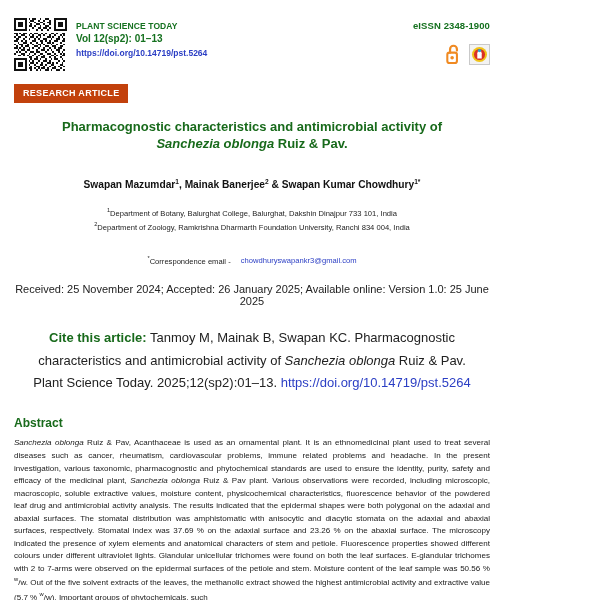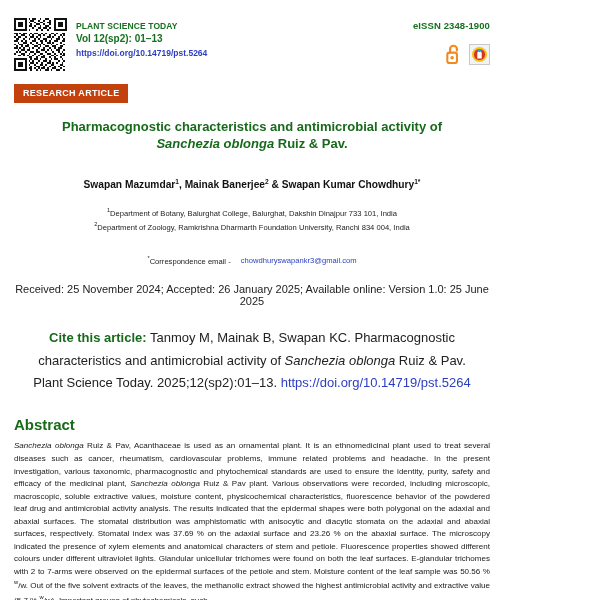--- a/index.html
+++ b/index.html
@@ -167,21 +167,21 @@
   .cite-italic { font-style: italic; }
   .cite-doi {
     color: #2b3ec4;
     text-decoration: none;
   }
 
   
   .abstract-heading {
     color: #186a1b;
     font-weight: bold;
-    font-size: 15px;
+    font-size: 12px;
     margin-top: 22px;
   }
   .abstract-body {
     font-size: 8.05px;
     color: #1a1a1a;
     line-height: 1.56;
     text-align: justify;
     margin-top: 7px;
     hyphens: none;
   }

